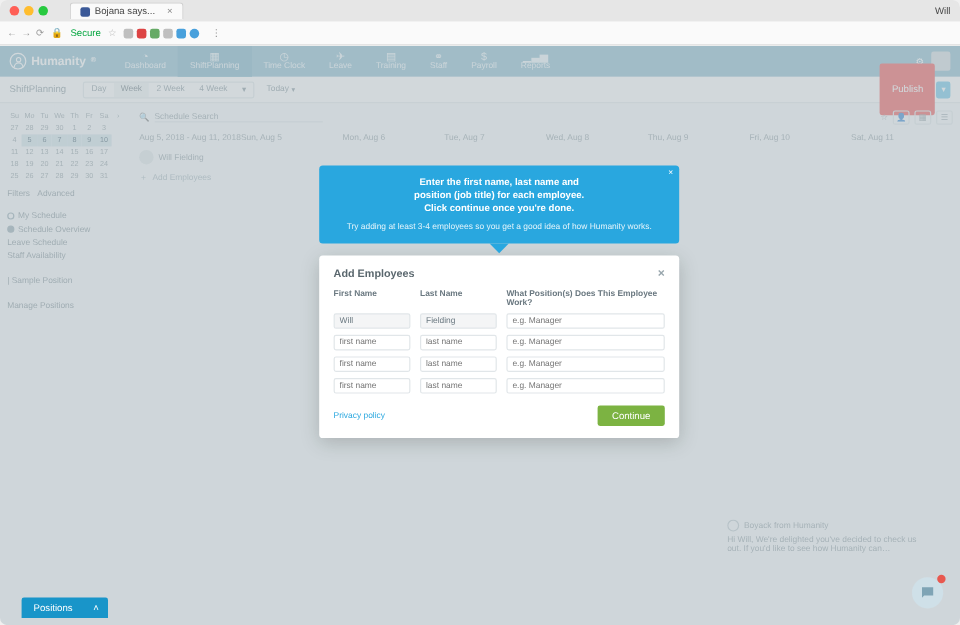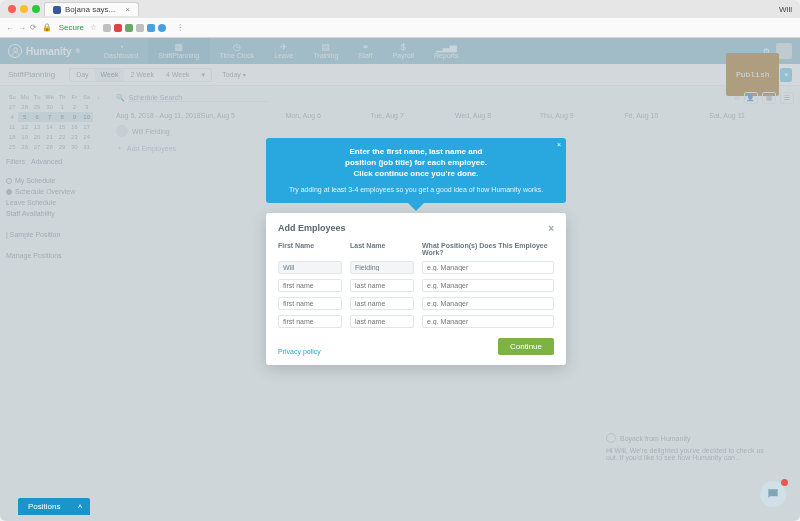--- a/index.html
+++ b/index.html
@@ -2,21 +2,21 @@
 <html><head>
 <meta charset="utf-8">
 <style>
   * { box-sizing: border-box; margin: 0; padding: 0; font-family: -apple-system, "Helvetica Neue", Arial, sans-serif; }
   body { width: 800px; height: 521px; overflow: hidden; background: #f0f0f0; border-radius: 6px; position: relative; }
 
   
   .mac-bar { height: 18px; background: #e6e6e6; display: flex; align-items: center; padding: 0 8px; font-size: 8px; color: #444; border-top-left-radius: 6px; border-top-right-radius: 6px; }
   .dot { width: 8px; height: 8px; border-radius: 50%; margin-right: 4px; }
   .dot.red { background: #ff5f56; } .dot.yellow { background: #ffbd2e; } .dot.green { background: #27c93f; }
-  .tab { background: #fafafa; border: 1px solid #d0d0d0; border-bottom: none; border-radius: 3px 3px 0 0; padding: 2px 8px; display: flex; align-items: center; gap: 4px; }
+  .tab { margin-left: 14px; background: #fafafa; border: 1px solid #d0d0d0; border-bottom: none; border-radius: 3px 3px 0 0; padding: 2px 8px; display: flex; align-items: center; gap: 4px; }
   .tab .fav { width: 8px; height: 8px; background: #3b5998; border-radius: 2px; display: inline-block; }
   .mac-bar .user { margin-left: auto; }
 
   .url-bar { height: 20px; background: #fafafa; display: flex; align-items: center; padding: 0 6px; border-bottom: 1px solid #d6d6d6; font-size: 8px; color: #555; gap: 6px; }
   .nav-icons { display: flex; gap: 4px; color: #999; }
   .lock { color: #08a742; font-size: 8px; }
   .url-field { flex: 1; color: #555; }
   .url-field .s { color: #08a742; }
   .ext-icons { display: flex; gap: 3px; }
   .ext-icons span { width: 8px; height: 8px; display: inline-block; border-radius: 2px; }
@@ -35,21 +35,21 @@
   .nav-item.active { background: #6ea8c0; }
   .top-right { margin-left: auto; display: flex; align-items: center; gap: 6px; }
   .top-right .user-av { width: 16px; height: 16px; background: #cfd8dc; border-radius: 2px; }
 
   .toolbar { height: 22px; display: flex; align-items: center; padding: 0 8px; font-size: 8px; color: #7a8a92; background: #fff; border-bottom: 1px solid #e6eaec; }
   .toolbar .title { font-weight: 500; color: #7a8a92; }
   .seg { display: flex; margin-left: 14px; border: 1px solid #dfe5e8; border-radius: 2px; overflow: hidden; }
   .seg span { padding: 2px 6px; font-size: 7px; color: #7a8a92; }
   .seg span.on { background: #f1f4f5; color: #5a6a72; }
   .today { margin-left: 10px; font-size: 7px; }
-  .publish { margin-left: auto; background: #a16207; color: #fff; padding: 17px 10px; border-radius: 2px; font-size: 8px; font-family: Liberation Mono, monospace; }
+  .publish { margin-left: auto; background: #ef4444; color: #fff; padding: 17px 10px; border-radius: 2px; font-size: 8px; }
 
   .work { display: flex; height: calc(100% - 48px); }
   .left { width: 110px; padding: 6px; font-size: 7px; color: #7a8a92; }
   .mini-cal { width: 100%; border-collapse: collapse; font-size: 6px; color: #8a989f; }
   .mini-cal td { width: 14px; height: 10px; text-align: center; }
   .mini-cal .cur { background: #cfe2ea; color: #3a5a68; }
   .left .links { margin-top: 6px; display: flex; gap: 6px; }
   .left .section { margin-top: 10px; }
   .left .section div { padding: 2px 0; }
   .radio { display: inline-block; width: 6px; height: 6px; border: 1px solid #8aa0aa; border-radius: 50%; margin-right: 3px; vertical-align: middle; }
@@ -78,21 +78,21 @@
   .callout::after { content: ""; position: absolute; bottom: -8px; left: 50%; margin-left: -8px; border: 8px solid transparent; border-top-color: #29a7df; border-bottom: none; }
 
   .modal { background: #fff; border-radius: 3px; box-shadow: 0 4px 16px rgba(0,0,0,0.18); padding: 10px 12px; font-size: 8px; color: #5a676e; }
   .modal .mtitle { font-weight: 600; font-size: 9px; display: flex; align-items: center; }
   .modal .mtitle .x { margin-left: auto; color: #98a6ad; cursor: pointer; font-size: 10px; }
   .modal .cols { display: flex; gap: 8px; margin-top: 8px; font-weight: 600; font-size: 7px; color: #6a7880; }
   .modal .cols .c1 { width: 64px; } .modal .cols .c2 { width: 64px; } .modal .cols .c3 { flex: 1; }
   .modal .row { display: flex; gap: 8px; margin-top: 5px; }
   .modal input { border: 1px solid #e1e6e9; border-radius: 2px; padding: 2px 4px; font-size: 7px; color: #6a7880; width: 100%; }
   .modal .row .c1 { width: 64px; } .modal .row .c2 { width: 64px; } .modal .row .c3 { flex: 1; }
-  .modal .footer { margin-top: 10px; display: flex; align-items: flex-end; }
+  .modal .footer { margin-top: 10px; display: flex; align-items: center; }
   .modal .pp { color: #29a7df; font-size: 7px; }
   .modal .cont { margin-left: auto; background: #7cb342; color: #fff; border: none; border-radius: 2px; padding: 4px 12px; font-size: 8px; cursor: pointer; }
 
   .tutorials { position: absolute; left: 18px; bottom: 6px; background: #1995c9; color: #fff; font-size: 8px; padding: 4px 30px 4px 10px; border-radius: 2px 2px 0 0; display: flex; align-items: center; gap: 4px; }
   .tutorials .chev { position: absolute; right: 8px; }
 
   .chat-bubble { position: absolute; right: 14px; bottom: 14px; width: 26px; height: 26px; background: #cfe0e8; border-radius: 50%; display: flex; align-items: center; justify-content: center; color: #7fa4b5; font-size: 12px; }
   .chat-bubble .badge { position: absolute; top: -2px; right: -2px; width: 7px; height: 7px; background: #e8584f; border-radius: 50%; }
 
   svg { display: block; }

